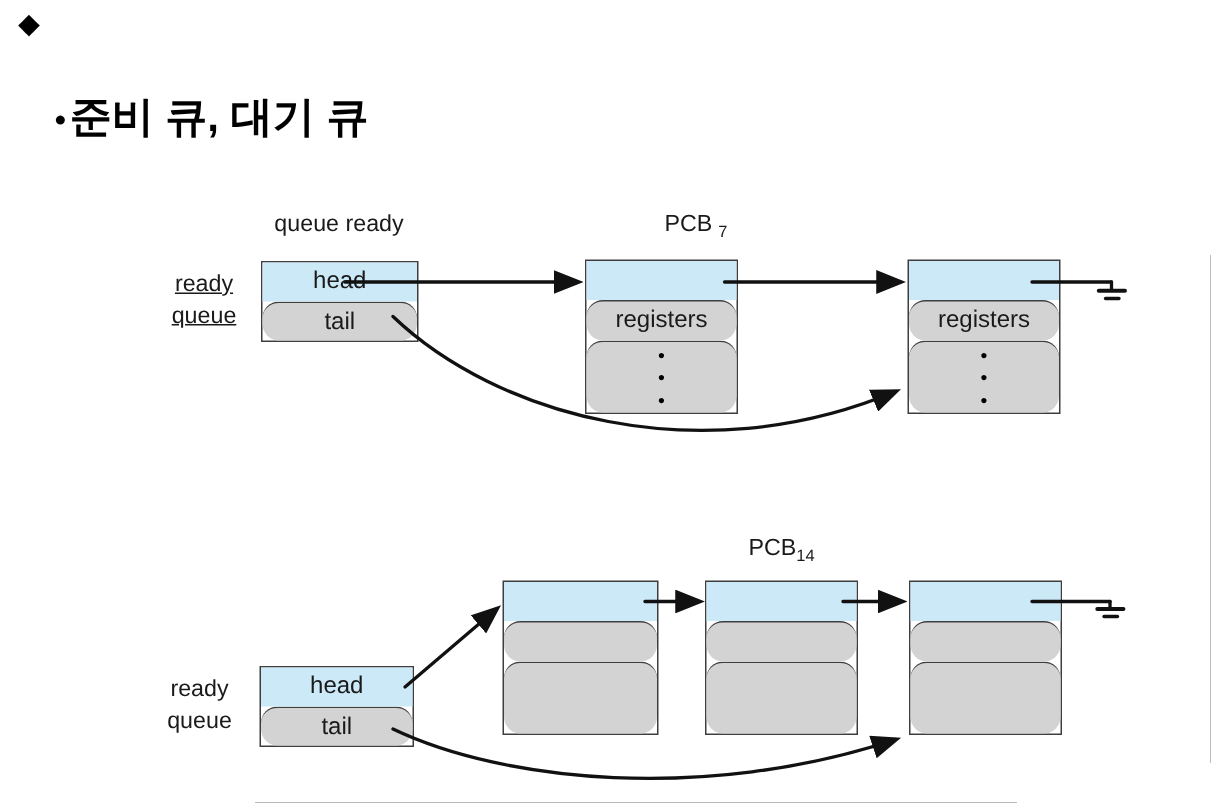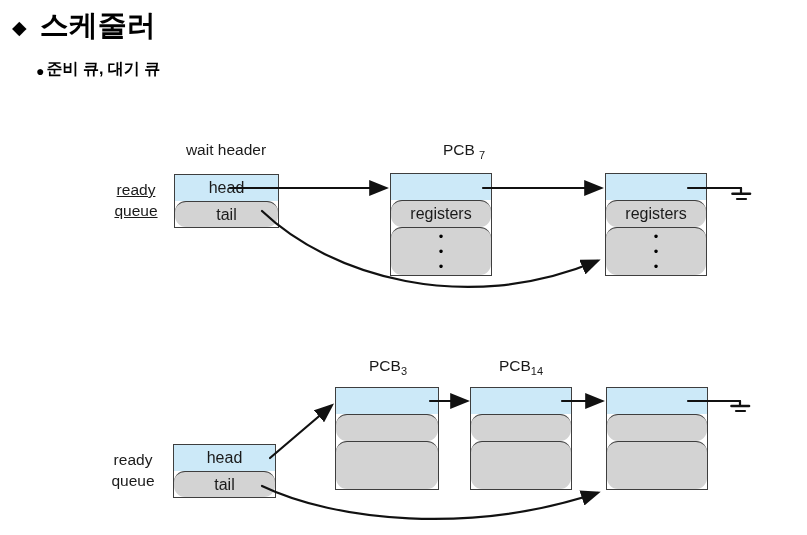--- a/index.html
+++ b/index.html
@@ -17,21 +17,21 @@
     overflow:hidden;
     font-family:"Liberation Sans","DejaVu Sans",sans-serif;
     color:var(--text-black);
   }
   
   .title-row{position:absolute;left:12px;top:6px;display:flex;align-items:center;gap:13px;}
   .title-diamond{font-size:19px;line-height:1;transform:translateY(1px);}
   .title-text{font-size:29px;font-weight:700;letter-spacing:0px;}
   .subtitle-row{position:absolute;left:36px;top:59px;display:flex;align-items:center;gap:2px;}
   .subtitle-bullet{font-size:14px;line-height:1;transform:translateY(1px);}
-  .subtitle-text{font-size:16px;font-weight:600;}
+  .subtitle-text{font-size:28px;font-weight:600;}
   
   .lbl{position:absolute;font-size:15.5px;color:#1a1a1a;text-align:center;white-space:nowrap;}
   .side-lbl{line-height:21px;}
   .sub{font-size:11px;position:relative;top:4px;}
   .sub.sp{margin-left:4px;}
   .qbox,.pcb{position:absolute;border:1.5px solid var(--box-border);background:#fff;}
   .cell{display:flex;align-items:center;justify-content:center;font-size:16px;color:#1a1a1a;box-sizing:border-box;}
   .cell + .cell{border-top:1.4px solid var(--box-border);border-radius:11px;}
   .blue{background:var(--cell-blue);}
   .gray{background:var(--cell-gray);}
@@ -39,28 +39,27 @@
   .dots{flex-direction:column;justify-content:center;font-size:13px;line-height:15px;color:#000;}
   .overlay{position:absolute;left:0;top:0;pointer-events:none;}
 </style>
 </head>
 <body>
 
 <div class="slide">
 
   <div class="title-row">
     <span class="title-diamond">◆</span>
-    <span class="title-text">스케줄러</span>
   </div>
   <div class="subtitle-row">
     <span class="subtitle-bullet">●</span>
     <span class="subtitle-text">준비 큐, 대기 큐</span>
   </div>
 
-  <div class="lbl" style="left:146px;top:141px;width:160px;">wait header</div>
+  <div class="lbl" style="left:146px;top:141px;width:160px;">queue ready</div>
 
   <div class="lbl side-lbl" style="left:103px;top:179px;width:66px;text-decoration:underline;">
     <div>ready</div>
     <div>queue</div>
   </div>
 
   <div class="qbox" style="left:174px;top:174px;width:103px;">
     <div class="cell blue h26">
         <span>head</span>
       </div>
@@ -103,23 +102,20 @@
 
   <div class="qbox" style="left:173px;top:444px;width:101px;">
     <div class="cell blue h26">
         <span>head</span>
       </div>
     <div class="cell gray h26">
         <span>tail</span>
       </div>
   </div>
 
-  <div class="lbl" style="left:338px;top:357px;width:100px;">
-    <span>PCB</span><span class="sub">3</span>
-  </div>
   <div class="pcb" style="left:335px;top:387px;width:102px;">
     <div class="cell blue h26"></div>
     <div class="cell gray h27"></div>
     <div class="cell gray h48"></div>
   </div>
 
   <div class="lbl" style="left:471px;top:357px;width:100px;">
     <span>PCB</span><span class="sub">14</span>
   </div>
   <div class="pcb" style="left:470px;top:387px;width:100px;">

